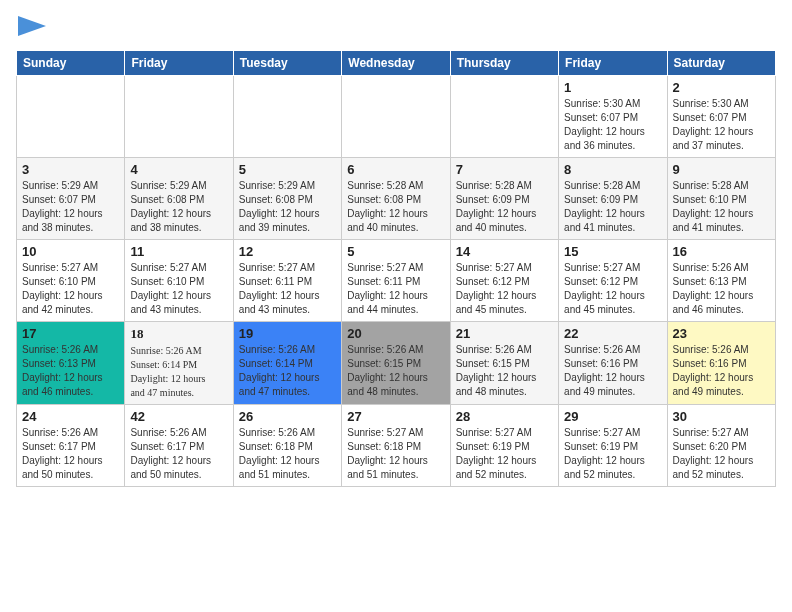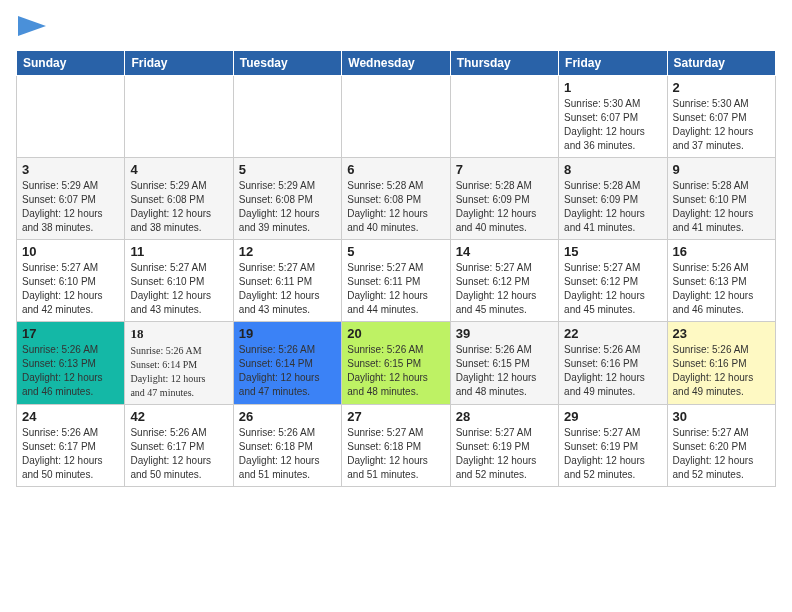--- a/index.html
+++ b/index.html
@@ -255,29 +255,29 @@
 Daylight: 12 hours
 and 47 minutes.</div>
         </td>
         <td style="background: #3b82f6;">
           <span class="day-number">19</span>
           <div class="day-info" style="white-space: pre-line;">Sunrise: 5:26 AM
 Sunset: 6:14 PM
 Daylight: 12 hours
 and 47 minutes.</div>
         </td>
-        <td style="background: #bef264;">
+        <td style="background: #a3a3a3;">
           <span class="day-number">20</span>
           <div class="day-info" style="white-space: pre-line;">Sunrise: 5:26 AM
 Sunset: 6:15 PM
 Daylight: 12 hours
 and 48 minutes.</div>
         </td>
         <td style="background: rgb(245, 245, 245);">
-          <span class="day-number">39</span>
+          <span class="day-number">21</span>
           <div class="day-info" style="white-space: pre-line;">Sunrise: 5:26 AM
 Sunset: 6:15 PM
 Daylight: 12 hours
 and 48 minutes.</div>
         </td>
         <td style="background: rgb(245, 245, 245);">
           <span class="day-number">22</span>
           <div class="day-info" style="white-space: pre-line;">Sunrise: 5:26 AM
 Sunset: 6:16 PM
 Daylight: 12 hours

